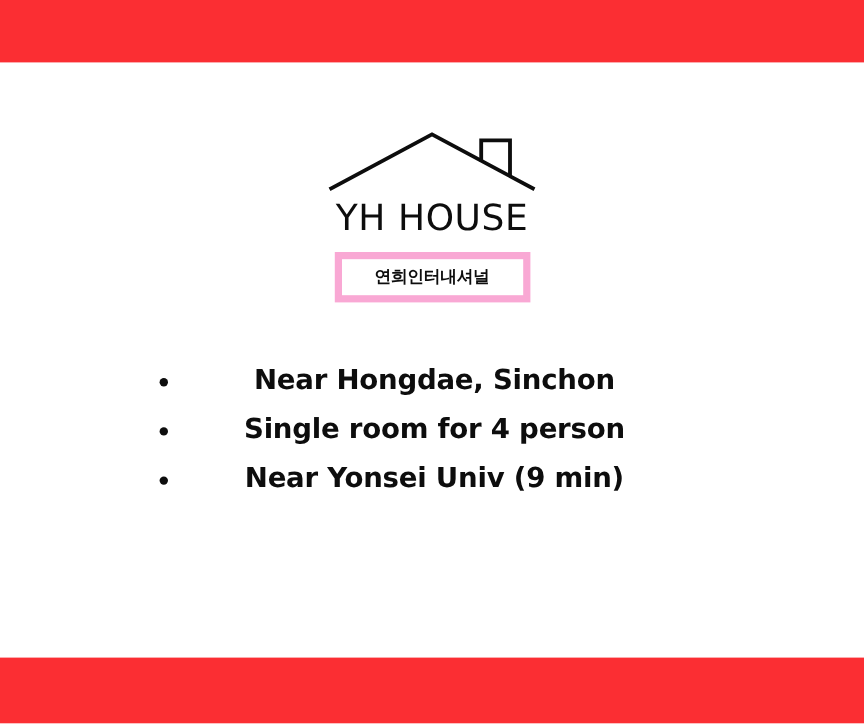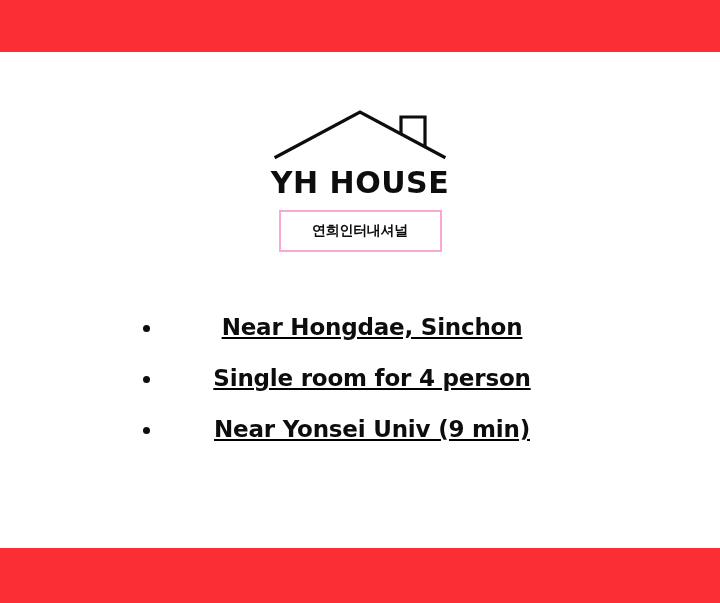--- a/index.html
+++ b/index.html
@@ -47,31 +47,31 @@
   .roof-wrap {
     width: 180px;
     height: 58px;
     margin: 0 auto;
     display: block;
   }
   .brand-title {
     margin: 4px auto 0 auto;
     font-family: "DejaVu Sans", sans-serif;
     font-size: 30px;
-    font-weight: bold;
+    font-weight: normal;
     letter-spacing: 0.5px;
     color: #0d0d0d;
     line-height: 1.05;
     white-space: nowrap;
   }
   .brand-box {
     width: 163px;
     height: 42px;
     margin: 11px auto 0 auto;
-    border: 2px solid #f9a8d4;
+    border: 6px solid #f9a8d4;
     box-sizing: border-box;
     display: flex;
     align-items: center;
     justify-content: center;
     background: #ffffff;
   }
   .brand-box-text {
     font-family: "DejaVu Sans", sans-serif;
     font-size: 14px;
     font-weight: bold;
@@ -88,22 +88,21 @@
     width: 720px;
     margin: 0;
     padding: 0;
     list-style: none;
   }
   .feature-item {
     position: relative;
     height: 39px;
     line-height: 39px;
     padding: 0;
-    margin: 12px;
-    text-decoration: underline;
+    margin: 2px;
   }
   .bullet-dot {
     position: absolute;
     left: 131px;
     top: 50%;
     width: 7px;
     height: 7px;
     margin-top: -3px;
     border-radius: 50%;
     background: #0d0d0d;

